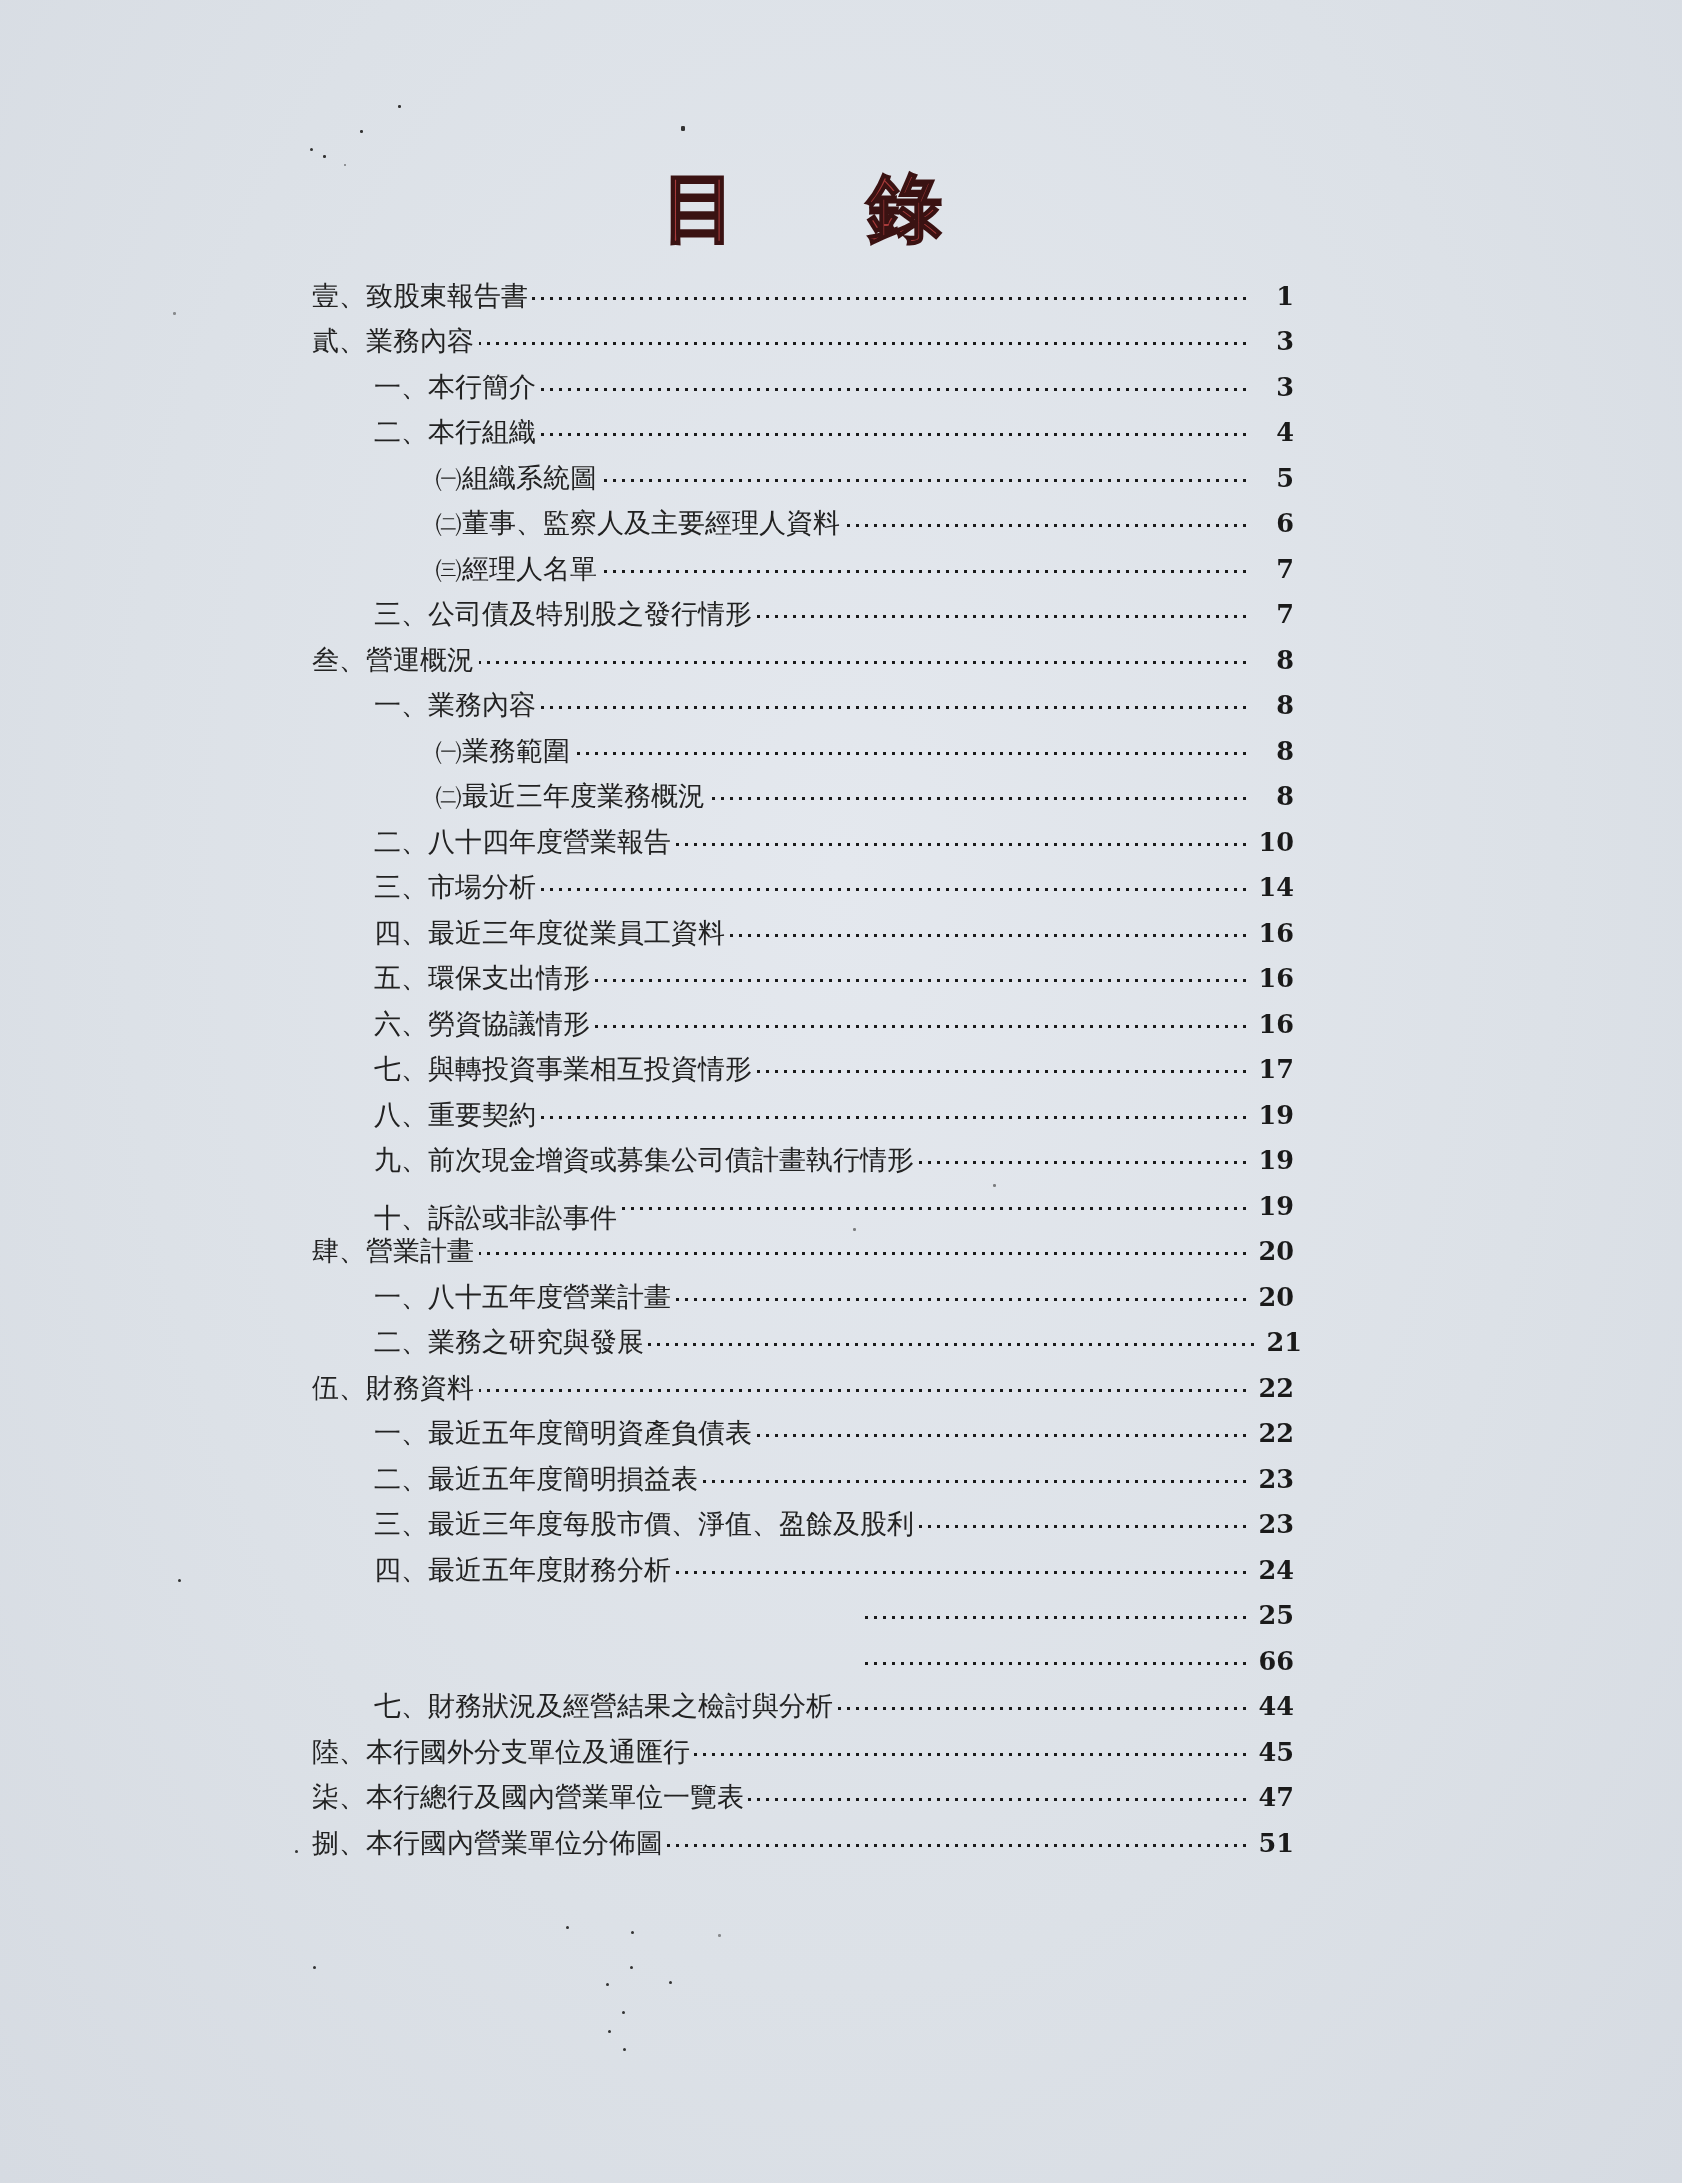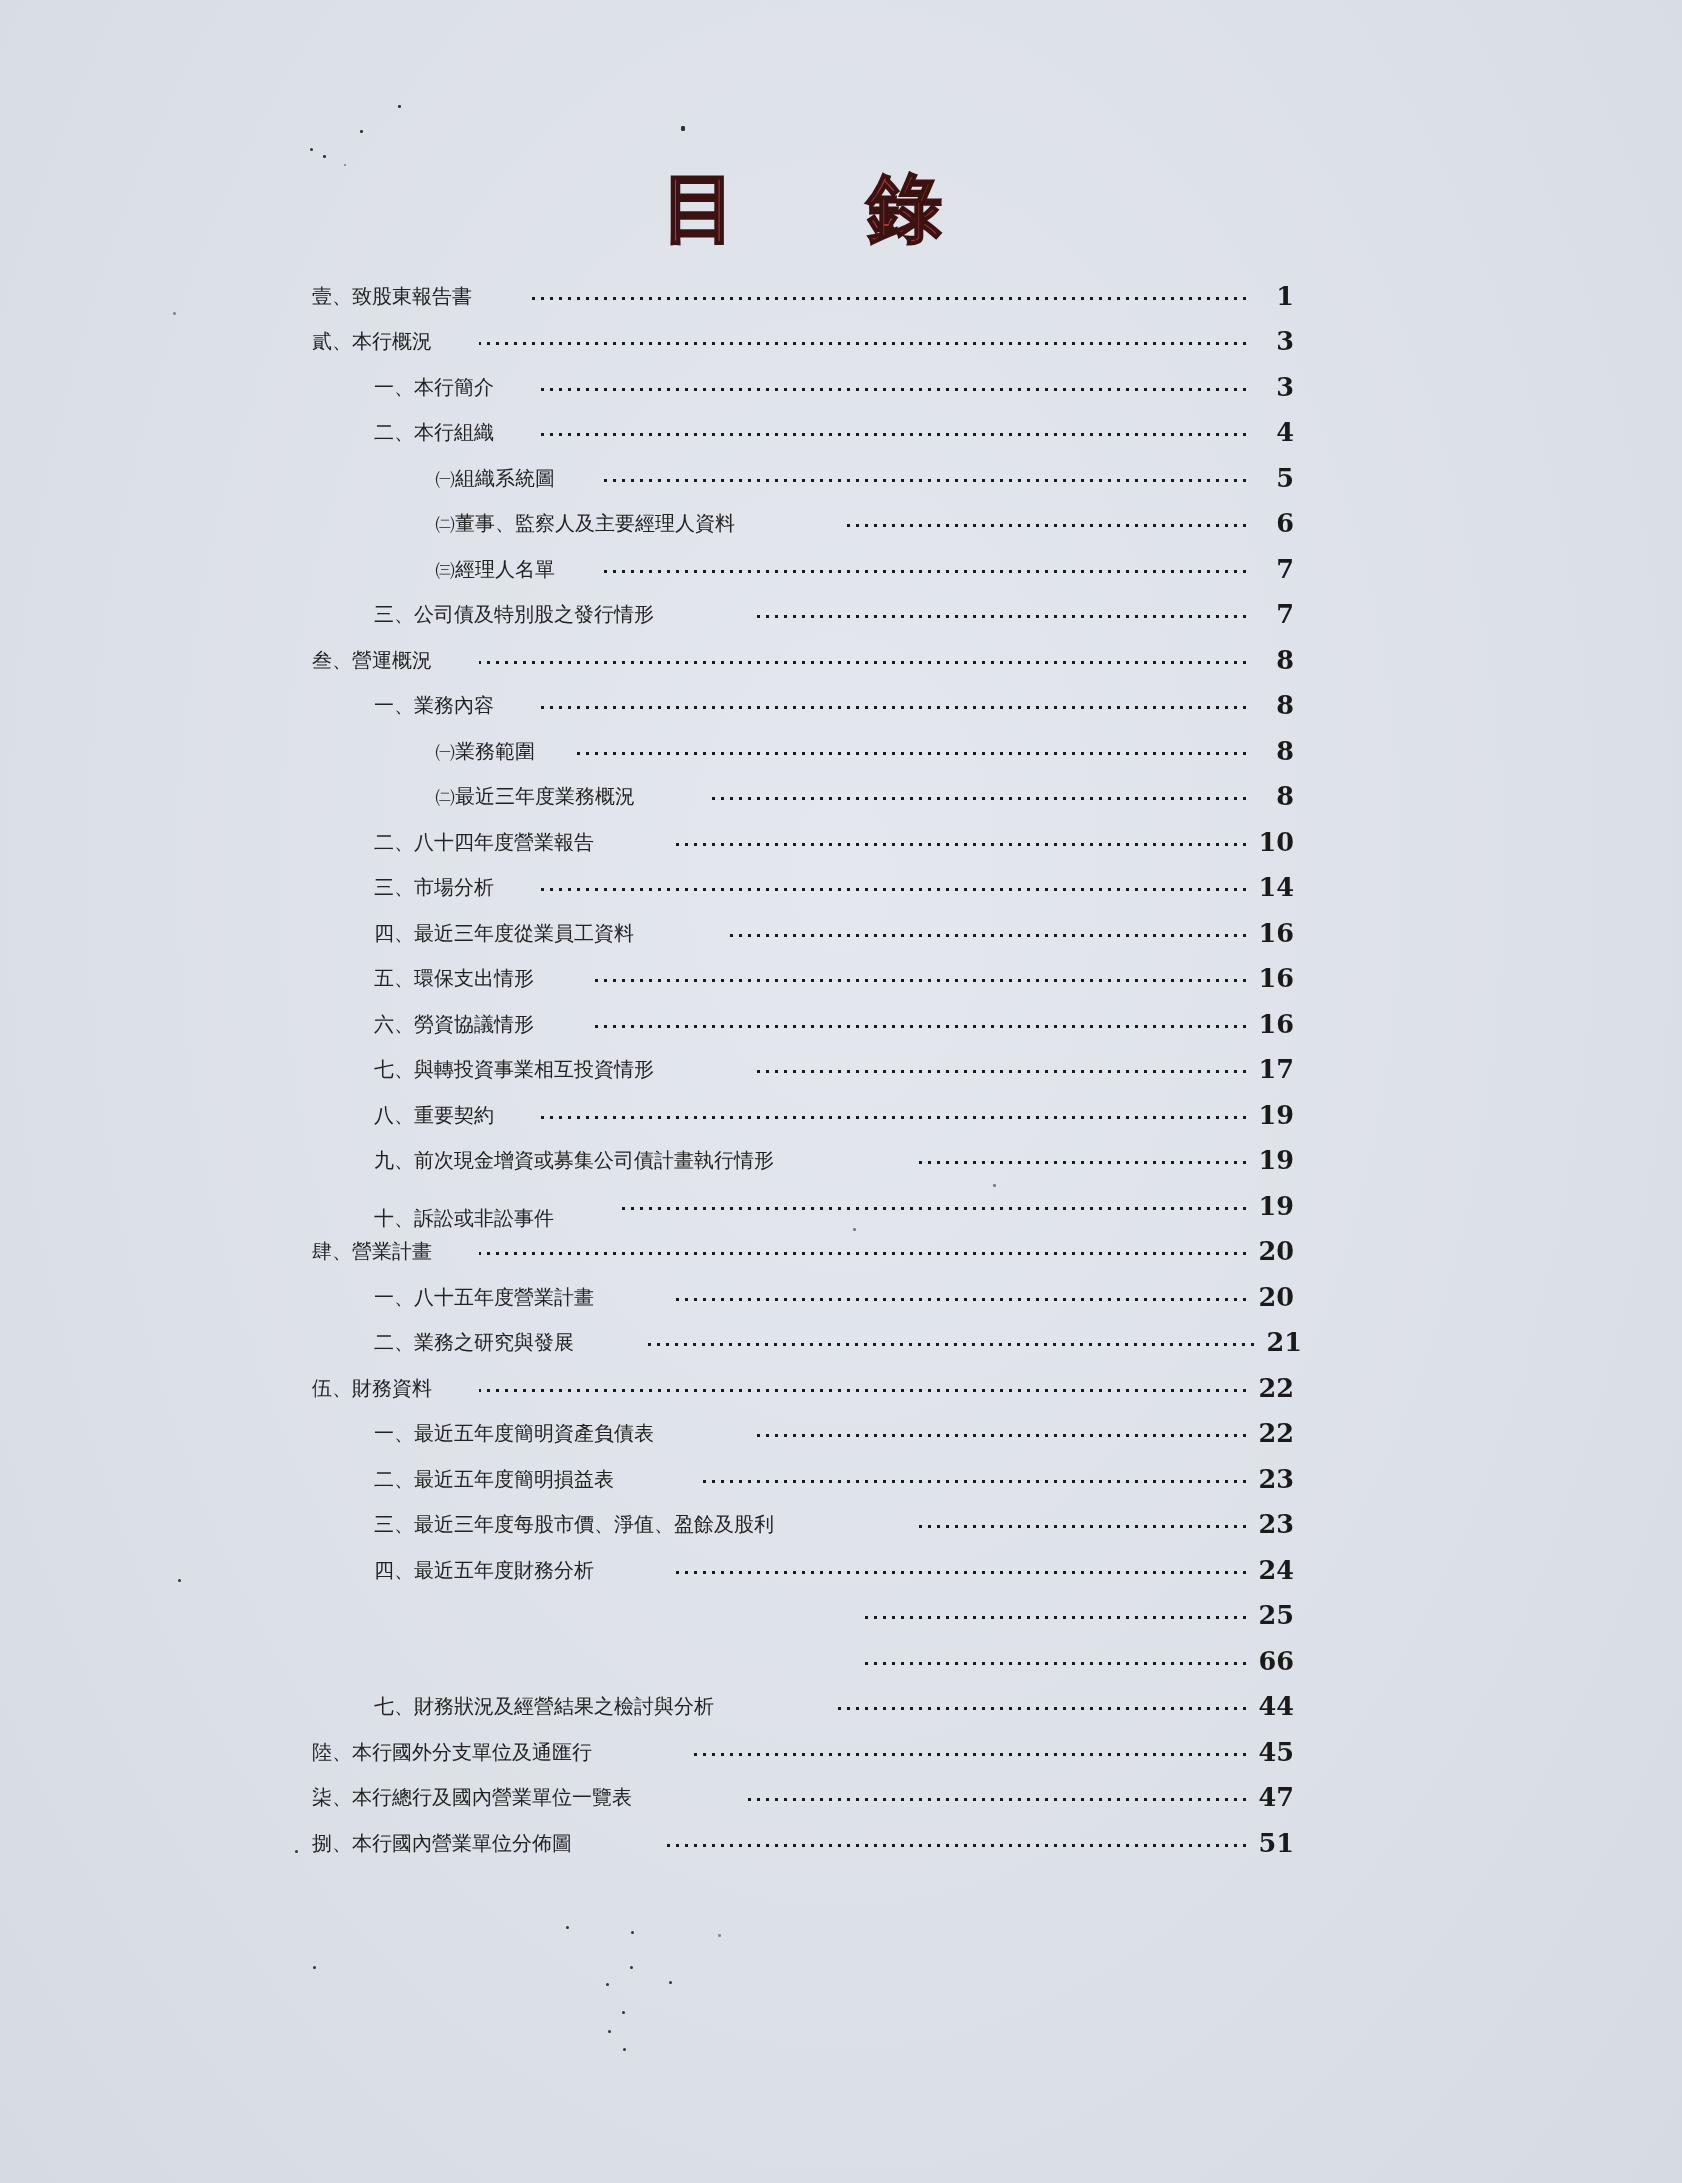--- a/index.html
+++ b/index.html
@@ -22,21 +22,21 @@
     letter-spacing: 0;
   }
   .title span { display: block; }
   .toc { position: absolute; left: 0; top: 0; width: 1682px; }
   .toc-row {
     position: absolute; left: 0; width: 1682px; height: 38px;
     display: flex; align-items: center;
   }
   .toc-label {
     position: absolute; top: 0; height: 38px; line-height: 38px;
-    font-size: 20px; white-space: nowrap; color: #222;
+    font-size: 27px; white-space: nowrap; color: #222;
     background: transparent; padding-right: 3.8px; z-index: 2;
   }
   .toc-leader {
     position: absolute; top: 19px; height: 5.1px; right: 433px;
     background-image: radial-gradient(circle, #1a1a1a 1.7px, transparent 2px);
     background-size: 9px 5.1px;
     background-repeat: repeat-x;
     background-position: right center;
     z-index: 1;
   }
@@ -57,21 +57,21 @@
   </div>
 
   <div class="toc" id="toc">
       <div class="toc-row" style="top: 277px;">
         <span class="toc-leader" style="left: 532px;"></span>
         <span class="toc-label" style="left: 312px;">壹、致股東報告書</span>
         <span class="toc-page">1</span>
       </div>
       <div class="toc-row" style="top: 322px;">
         <span class="toc-leader" style="left: 479px;"></span>
-        <span class="toc-label" style="left: 312px;">貳、本行概況</span>
+        <span class="toc-label" style="left: 312px;">貳、業務內容</span>
         <span class="toc-page">3</span>
       </div>
       <div class="toc-row" style="top: 368px;">
         <span class="toc-leader" style="left: 540px;"></span>
         <span class="toc-label" style="left: 374px;">一、本行簡介</span>
         <span class="toc-page">3</span>
       </div>
       <div class="toc-row" style="top: 413px;">
         <span class="toc-leader" style="left: 540px;"></span>
         <span class="toc-label" style="left: 374px;">二、本行組織</span>

